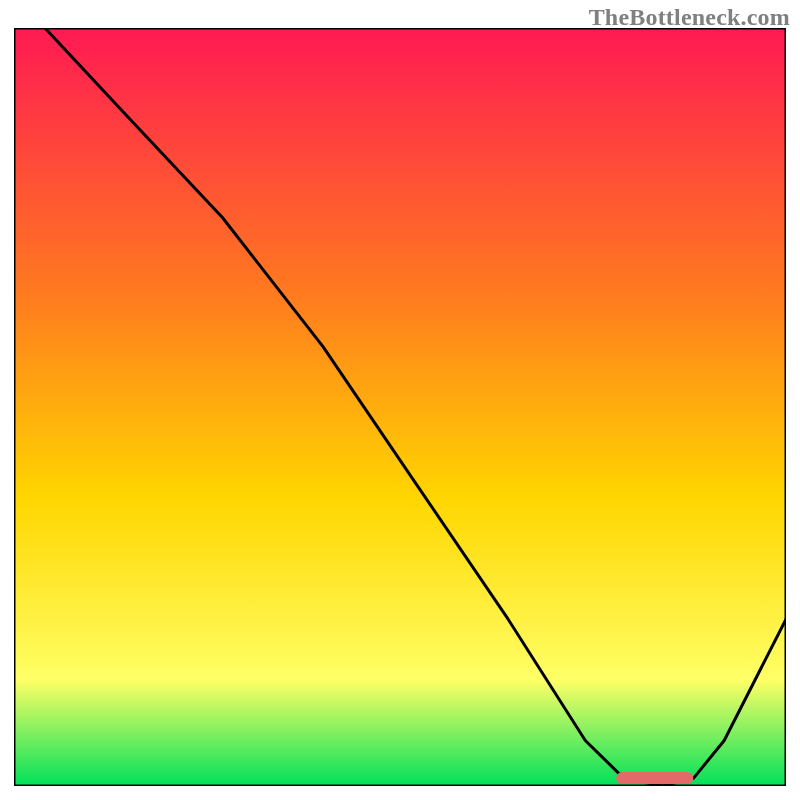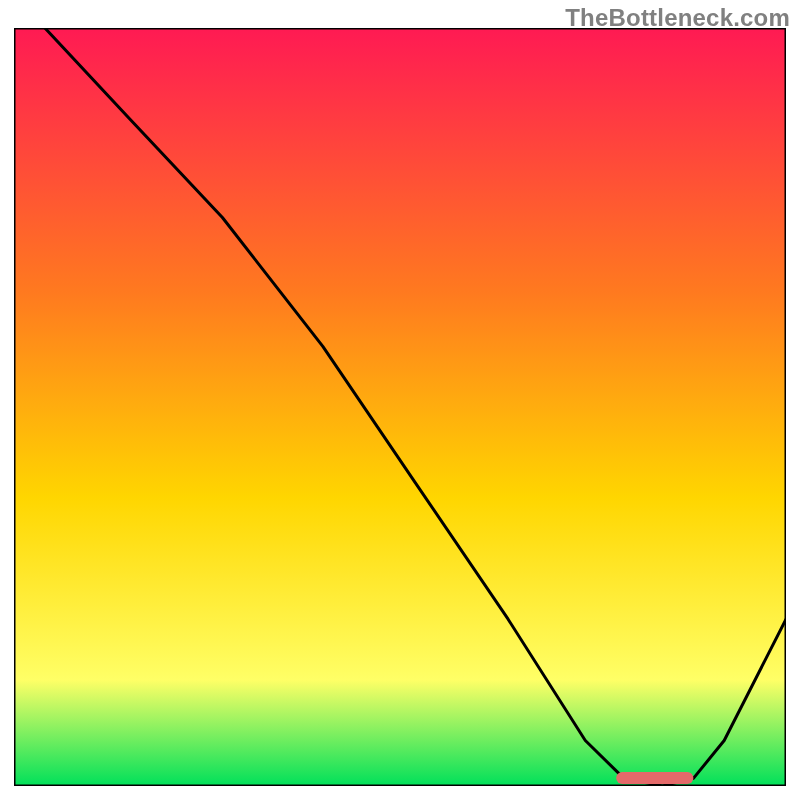--- a/index.html
+++ b/index.html
@@ -8,20 +8,21 @@
     width: 800px;
     height: 800px;
     overflow: hidden;
     background: #ffffff;
     font-family: Arial, Helvetica, sans-serif;
   }
   .stage {
     position: relative;
     width: 800px;
     height: 800px;
+    font-family: Liberation Serif, serif;
   }
   .watermark {
     position: absolute;
     top: 4px;
     right: 10px;
     font-size: 24px;
     font-weight: 600;
     color: #808080;
     letter-spacing: 0.2px;
     pointer-events: none;

